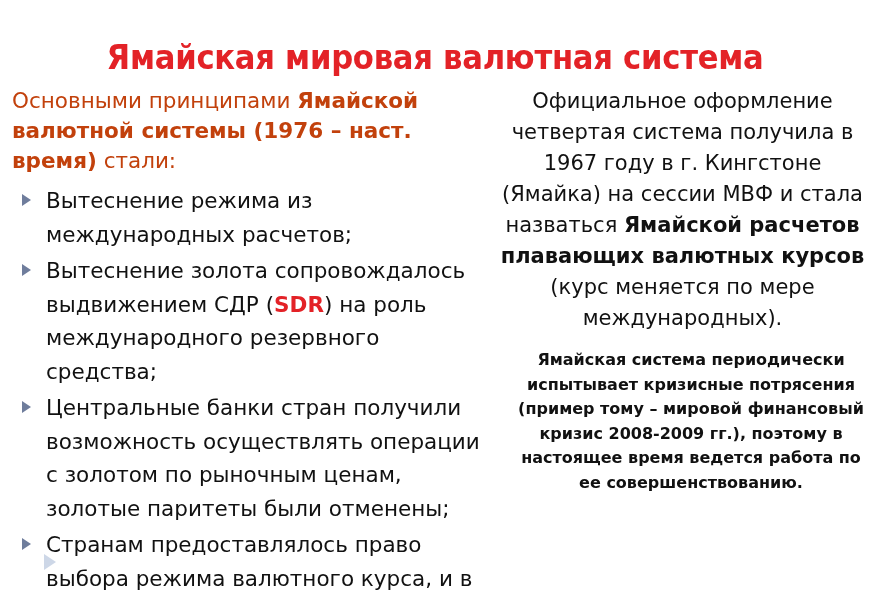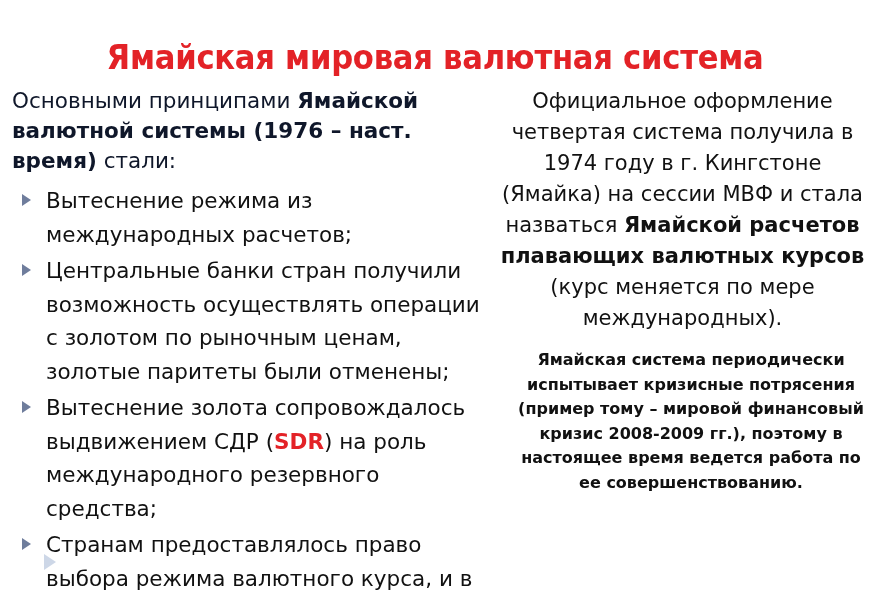--- a/index.html
+++ b/index.html
@@ -55,21 +55,21 @@
     left: 500px;
     top: 86px;
     width: 365px;
     text-align: center;
   }
 
   
   .intro {
     font-size: 21.5px;
     line-height: 30px;
-    color: #0f172a;
+    color: #c2410c;
     margin: 0 0 8px 0;
     padding: 0 2px;
   }
   .intro b { font-weight: bold; }
 
   .bullet-list {
     list-style: none;
     margin: 0;
     padding: 0;
   }
@@ -147,38 +147,38 @@
 
     <ul class="bullet-list">
 
       <li class="bullet-item">
         <span class="bullet-marker"></span>
         <span>Вытеснение режима из международных расчетов;</span>
       </li>
 
       <li class="bullet-item">
         <span class="bullet-marker"></span>
-        <span>Центральные банки стран получили возможность осуществлять операции с золотом по рыночным ценам, золотые паритеты были отменены;</span>
+        <span>Вытеснение золота сопровождалось выдвижением СДР (</span><span class="sdr">SDR</span><span>) на роль международного резервного средства;</span>
       </li>
 
       <li class="bullet-item">
         <span class="bullet-marker"></span>
-        <span>Вытеснение золота сопровождалось выдвижением СДР (</span><span class="sdr">SDR</span><span>) на роль международного резервного средства;</span>
+        <span>Центральные банки стран получили возможность осуществлять операции с золотом по рыночным ценам, золотые паритеты были отменены;</span>
       </li>
 
       <li class="bullet-item">
         <span class="bullet-marker"></span>
         <span>Странам предоставлялось право выбора режима валютного курса, и в основном стали применяться плавающие валютные курсы.</span>
       </li>
 
     </ul>
 
     <span class="ghost-marker"></span>
   </div>
 
   <div class="col-right">
 
-    <p class="right-block-1"><span>Официальное оформление четвертая система получила в 1974 году в г. Кингстоне (Ямайка) на сессии МВФ и стала назваться </span><b>Ямайской расчетов плавающих валютных курсов</b><span> (курс меняется по мере международных).</span></p>
+    <p class="right-block-1"><span>Официальное оформление четвертая система получила в 1967 году в г. Кингстоне (Ямайка) на сессии МВФ и стала назваться </span><b>Ямайской расчетов плавающих валютных курсов</b><span> (курс меняется по мере международных).</span></p>
 
     <p class="right-block-2">Ямайская система периодически испытывает кризисные потрясения (пример тому – мировой финансовый кризис 2008-2009 гг.), поэтому в настоящее время ведется работа по ее совершенствованию.</p>
   </div>
 
 </div>
 
 </body></html>

